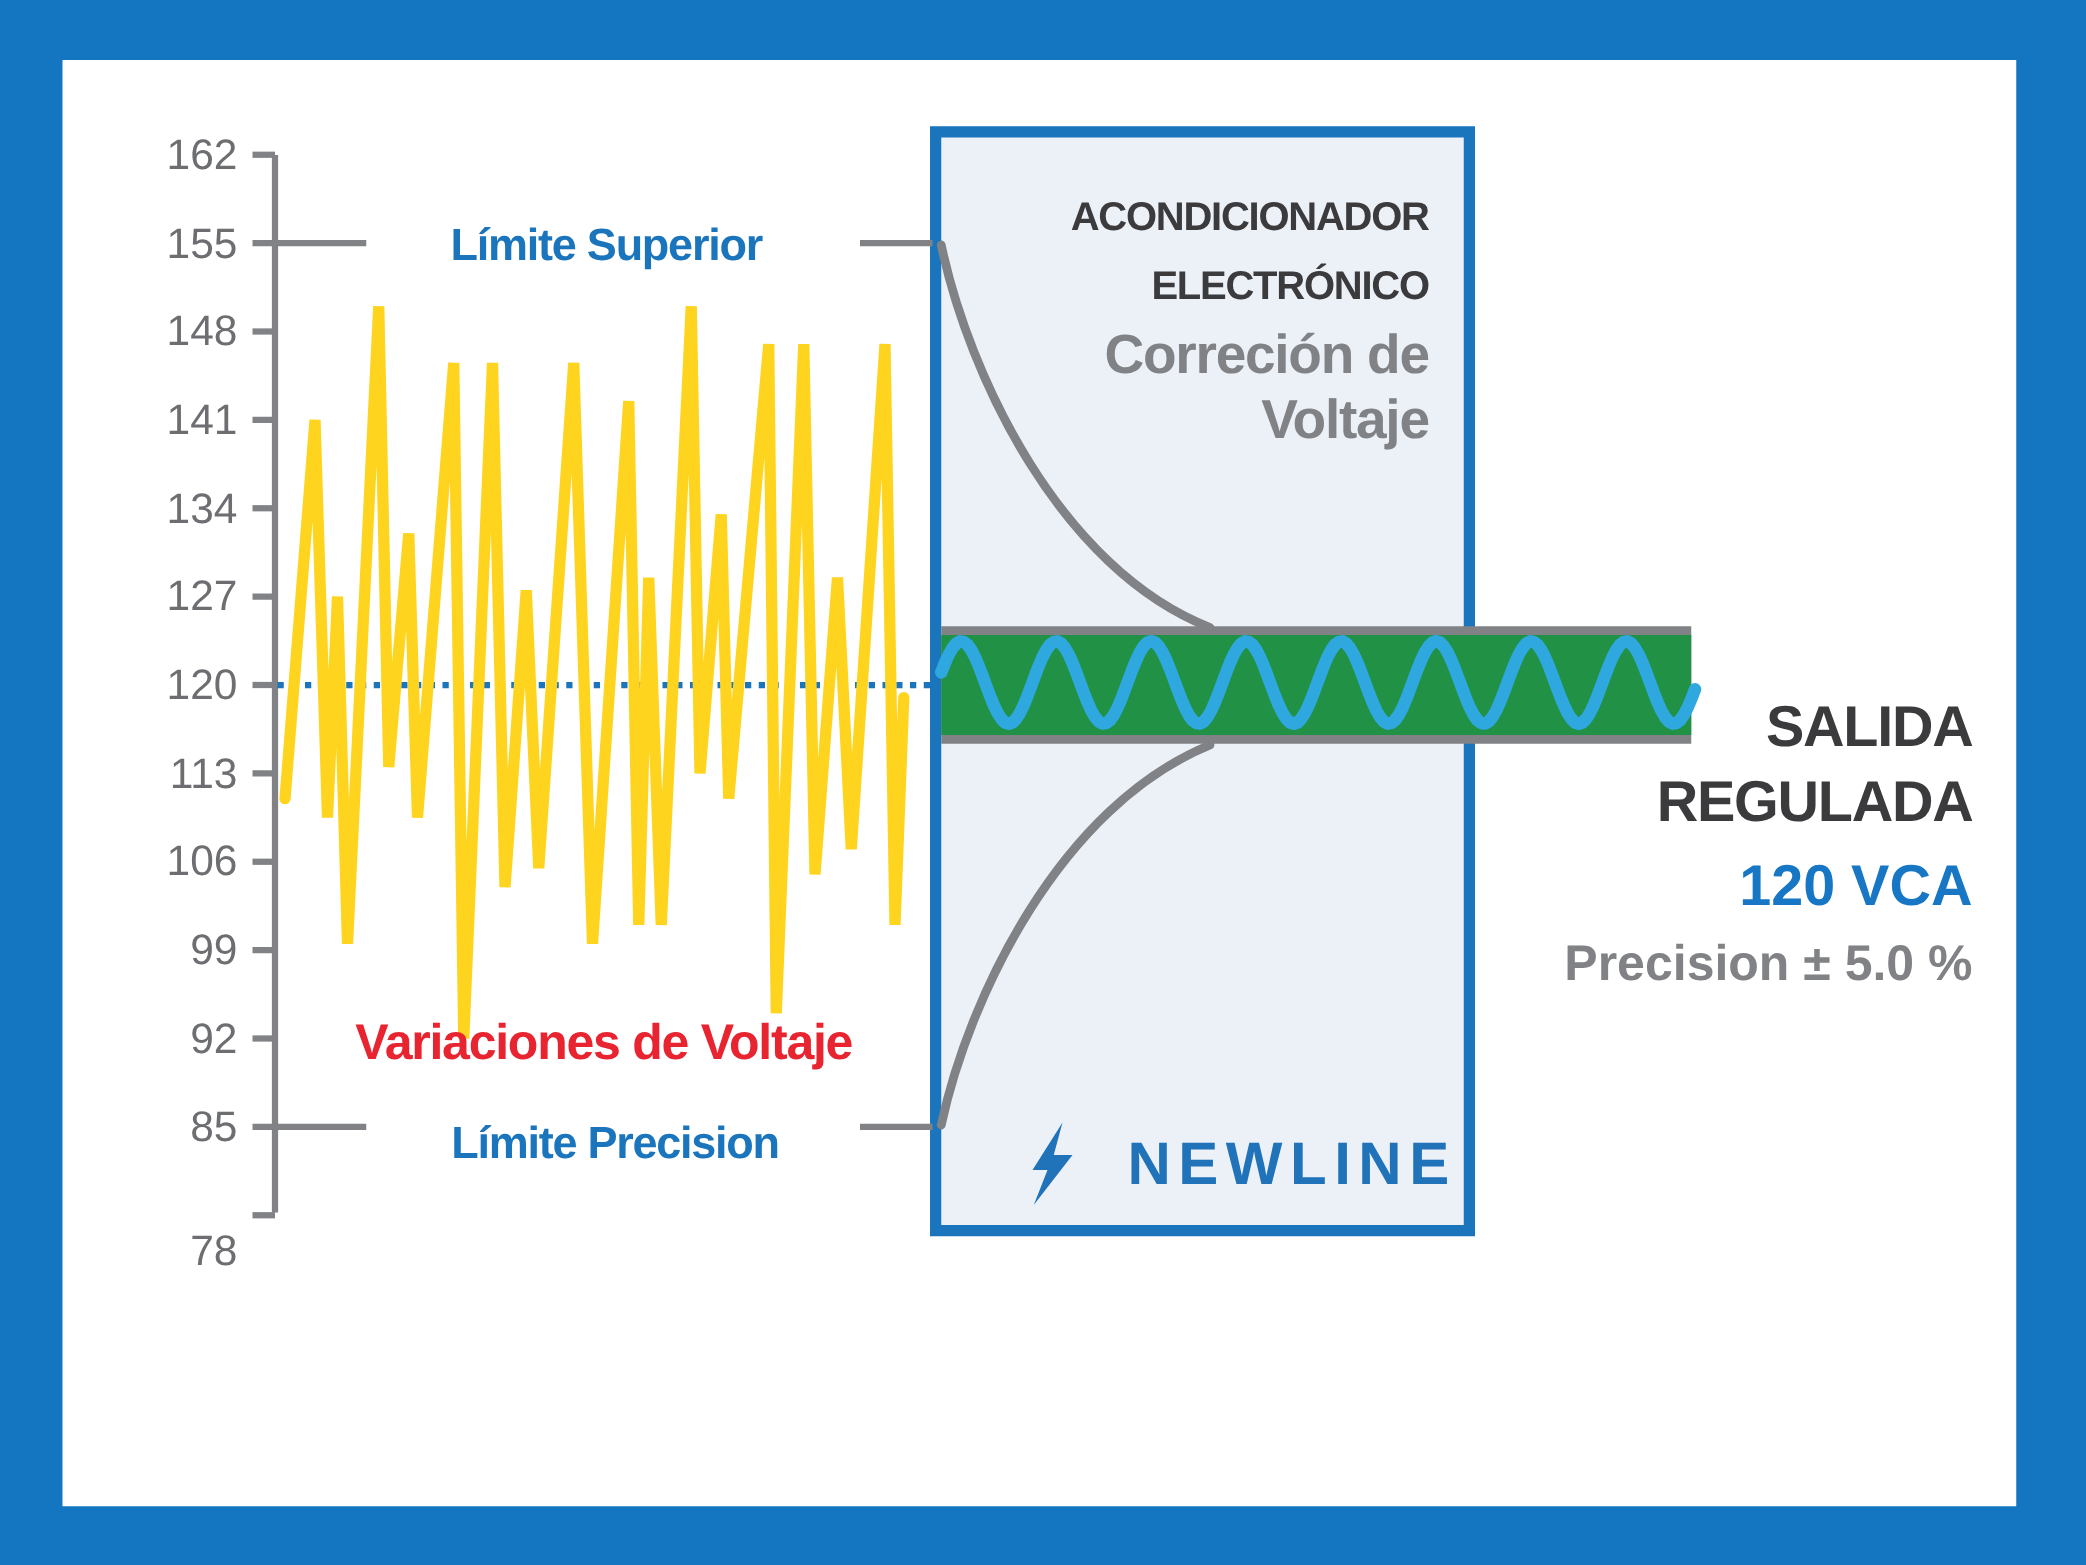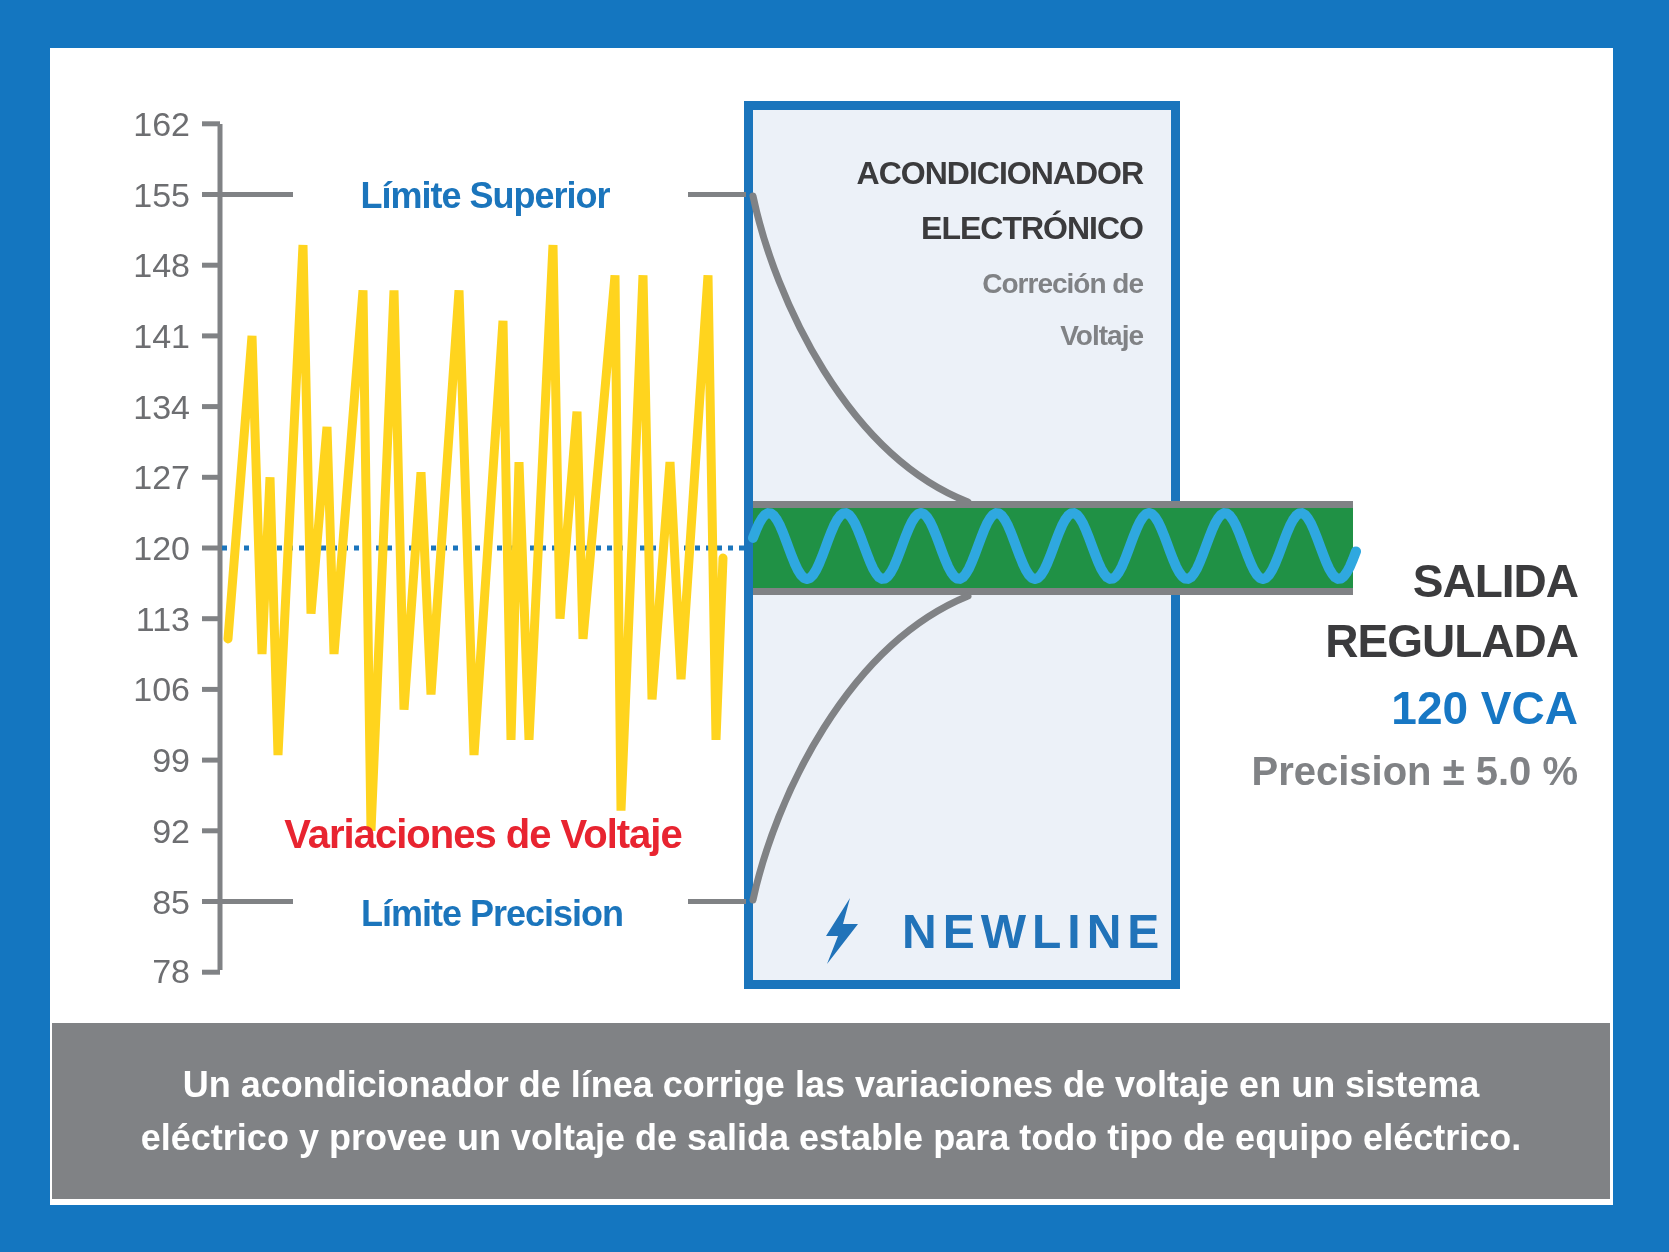--- a/index.html
+++ b/index.html
@@ -15,21 +15,21 @@
   
   .txt{position:absolute;white-space:nowrap;}
   .ylab{position:absolute;left:90px;width:100px;text-align:right;font-size:34px;color:#6D6E71;
         line-height:42px;}
   .lim{color:#1B75BC;font-weight:bold;font-size:36px;letter-spacing:-1px;transform:translateX(-50%);}
   .variaciones{color:#E82430;font-weight:bold;font-size:40px;letter-spacing:-1px;transform:translateX(-50%);}
   .entrada{color:#3B3B3D;font-weight:bold;font-size:42px;letter-spacing:-1px;transform:translateX(-50%);}
 
   .box-title{right:526px;top:146px;text-align:right;font-weight:bold;font-size:32px;
              color:#3B3B3D;line-height:55px;letter-spacing:-1px;}
-  .box-sub{right:526px;top:258px;text-align:right;font-weight:bold;font-size:28px;
+  .box-sub{right:526px;top:258px;text-align:right;font-weight:bold;font-size:44px;
            color:#808285;line-height:52px;letter-spacing:-1px;}
 
   .salida{right:91px;top:551px;text-align:right;}
   .salida .big{font-weight:bold;font-size:46px;color:#3B3B3D;line-height:60px;letter-spacing:-1px;}
   .salida .vca{font-weight:bold;font-size:46px;color:#1777C4;margin-top:12px;line-height:50px;}
   .salida .prec{font-weight:bold;font-size:40px;color:#808285;margin-top:16px;line-height:44px;}
 
   .logo{position:absolute;left:822px;top:898px;height:66px;display:flex;align-items:center;gap:34px;}
   .logo-text{font-weight:bold;font-size:48px;color:#2173B9;letter-spacing:6px;margin-left:6px;}
 
@@ -89,21 +89,21 @@
       <div class="ylab" style="top: 244.2px;">148</div>
       <div class="ylab" style="top: 314.9px;">141</div>
       <div class="ylab" style="top: 385.6px;">134</div>
       <div class="ylab" style="top: 456.3px;">127</div>
       <div class="ylab" style="top: 527px;">120</div>
       <div class="ylab" style="top: 597.7px;">113</div>
       <div class="ylab" style="top: 668.4px;">106</div>
       <div class="ylab" style="top: 739.1px;">99</div>
       <div class="ylab" style="top: 809.8px;">92</div>
       <div class="ylab" style="top: 880.5px;">85</div>
-      <div class="ylab" style="top: 950px;">78</div>
+      <div class="ylab" style="top: 980px;">78</div>
     </div>
 
   <div class="txt lim" style="left:485px;top:175px;">Límite Superior</div>
   <div class="txt variaciones" style="left:483px;top:812px;">Variaciones de Voltaje</div>
   <div class="txt lim" style="left:492px;top:893px;">Límite Precision</div>
 
   <div class="txt box-title">
     <div>ACONDICIONADOR</div>
     <div>ELECTRÓNICO</div>
   </div>
@@ -119,17 +119,13 @@
     <span class="logo-text">NEWLINE</span>
   </div>
 
   <div class="txt salida">
     <div class="big">SALIDA</div>
     <div class="big">REGULADA</div>
     <div class="vca">120 VCA</div>
     <div class="prec">Precision ± 5.0 %</div>
   </div>
 
-  <div class="footer">
-    <div>Un acondicionador de línea corrige las variaciones de voltaje en un sistema</div>
-    <div>eléctrico y provee un voltaje de salida estable para todo tipo de equipo eléctrico.</div>
-  </div>
 </div>
 
 </body></html>

